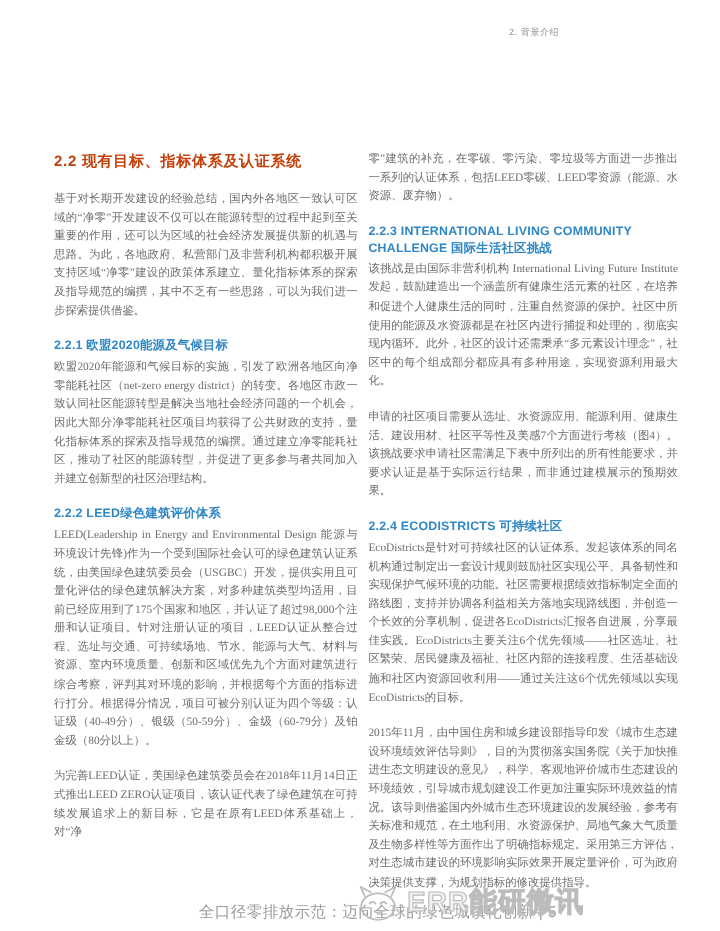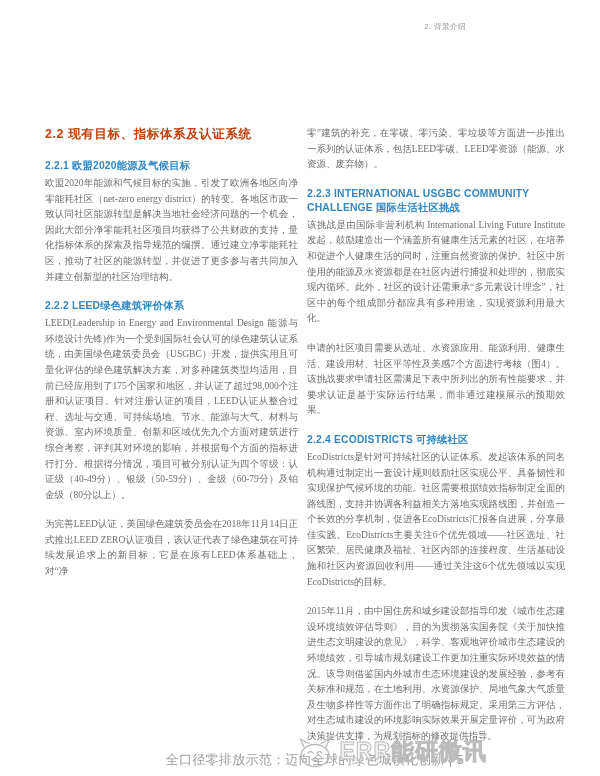--- a/index.html
+++ b/index.html
@@ -55,33 +55,34 @@
 <body>
 
 <div class="page">
 
   <div class="page-header">2. 背景介绍</div>
 
   <div class="content">
 
     <div class="col-left">
       <h1 class="main-heading">2.2 现有目标、指标体系及认证系统</h1>
+      <p class="body-text">基于对长期开发建设的经验总结，国内外各地区一致认可区域的“净零”开发建设不仅可以在能源转型的过程中起到至关重要的作用，还可以为区域的社会经济发展提供新的机遇与思路。为此，各地政府、私营部门及非营利机构都积极开展支持区域“净零”建设的政策体系建立、量化指标体系的探索及指导规范的编撰，其中不乏有一些思路，可以为我们进一步探索提供借鉴。</p>
 
       <h2 class="section-heading">2.2.1 欧盟2020能源及气候目标</h2>
       <p class="body-text">欧盟2020年能源和气候目标的实施，引发了欧洲各地区向净零能耗社区（net-zero energy district）的转变。各地区市政一致认同社区能源转型是解决当地社会经济问题的一个机会，因此大部分净零能耗社区项目均获得了公共财政的支持，量化指标体系的探索及指导规范的编撰。通过建立净零能耗社区，推动了社区的能源转型，并促进了更多参与者共同加入并建立创新型的社区治理结构。</p>
 
       <h2 class="section-heading">2.2.2 LEED绿色建筑评价体系</h2>
       <p class="body-text">LEED(Leadership in Energy and Environmental Design 能源与环境设计先锋)作为一个受到国际社会认可的绿色建筑认证系统，由美国绿色建筑委员会（USGBC）开发，提供实用且可量化评估的绿色建筑解决方案，对多种建筑类型均适用，目前已经应用到了175个国家和地区，并认证了超过98,000个注册和认证项目。针对注册认证的项目，LEED认证从整合过程、选址与交通、可持续场地、节水、能源与大气、材料与资源、室内环境质量、创新和区域优先九个方面对建筑进行综合考察，评判其对环境的影响，并根据每个方面的指标进行打分。根据得分情况，项目可被分别认证为四个等级：认证级（40-49分）、银级（50-59分）、金级（60-79分）及铂金级（80分以上）。</p>
       <p class="body-text">为完善LEED认证，美国绿色建筑委员会在2018年11月14日正式推出LEED ZERO认证项目，该认证代表了绿色建筑在可持续发展追求上的新目标，它是在原有LEED体系基础上，对“净</p>
     </div>
 
     <div class="col-right">
       <p class="body-text">零”建筑的补充，在零碳、零污染、零垃圾等方面进一步推出一系列的认证体系，包括LEED零碳、LEED零资源（能源、水资源、废弃物）。</p>
 
-      <h2 class="section-heading">2.2.3 INTERNATIONAL USGBC COMMUNITY CHALLENGE 国际生活社区挑战</h2>
+      <h2 class="section-heading">2.2.3 INTERNATIONAL LIVING COMMUNITY CHALLENGE 国际生活社区挑战</h2>
       <p class="body-text">该挑战是由国际非营利机构 International Living Future Institute发起，鼓励建造出一个涵盖所有健康生活元素的社区，在培养和促进个人健康生活的同时，注重自然资源的保护。社区中所使用的能源及水资源都是在社区内进行捕捉和处理的，彻底实现内循环。此外，社区的设计还需秉承“多元素设计理念”，社区中的每个组成部分都应具有多种用途，实现资源利用最大化。</p>
       <p class="body-text">申请的社区项目需要从选址、水资源应用、能源利用、健康生活、建设用材、社区平等性及美感7个方面进行考核（图4）。该挑战要求申请社区需满足下表中所列出的所有性能要求，并要求认证是基于实际运行结果，而非通过建模展示的预期效果。</p>
 
       <h2 class="section-heading">2.2.4 ECODISTRICTS 可持续社区</h2>
       <p class="body-text">EcoDistricts是针对可持续社区的认证体系。发起该体系的同名机构通过制定出一套设计规则鼓励社区实现公平、具备韧性和实现保护气候环境的功能。社区需要根据绩效指标制定全面的路线图，支持并协调各利益相关方落地实现路线图，并创造一个长效的分享机制，促进各EcoDistricts汇报各自进展，分享最佳实践。EcoDistricts主要关注6个优先领域——社区选址、社区繁荣、居民健康及福祉、社区内部的连接程度、生活基础设施和社区内资源回收利用——通过关注这6个优先领域以实现EcoDistricts的目标。</p>
 
       <p class="body-text">2015年11月，由中国住房和城乡建设部指导印发《城市生态建设环境绩效评估导则》，目的为贯彻落实国务院《关于加快推进生态文明建设的意见》，科学、客观地评价城市生态建设的环境绩效，引导城市规划建设工作更加注重实际环境效益的情况。该导则借鉴国内外城市生态环境建设的发展经验，参考有关标准和规范，在土地利用、水资源保护、局地气象大气质量及生物多样性等方面作出了明确指标规定。采用第三方评估，对生态城市建设的环境影响实际效果开展定量评价，可为政府决策提供支撑，为规划指标的修改提供指导。</p>
     </div>
 
   </div>

